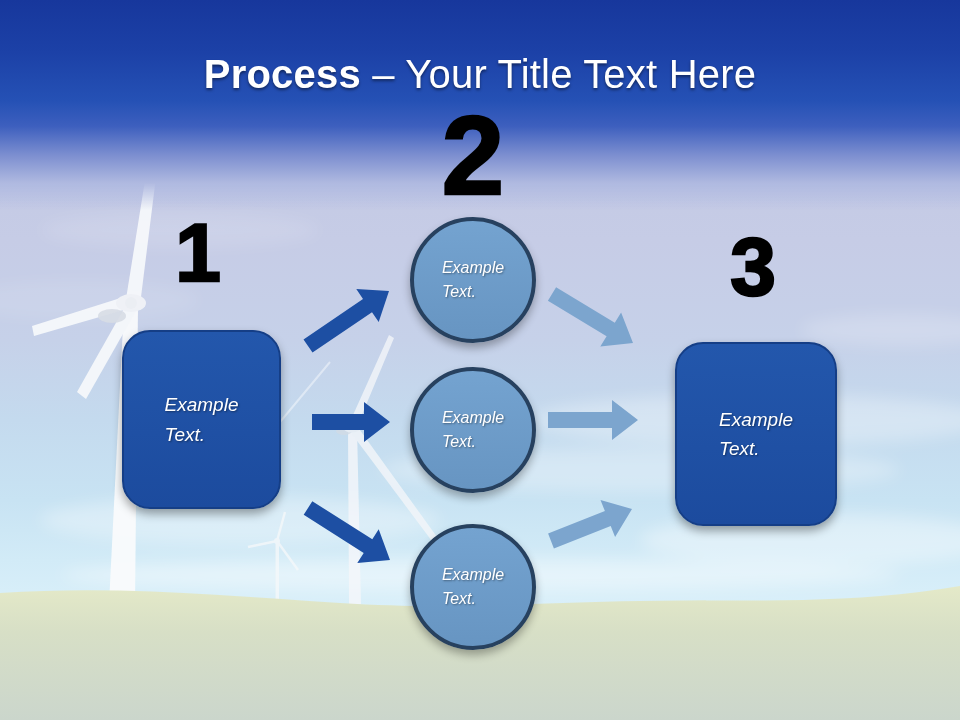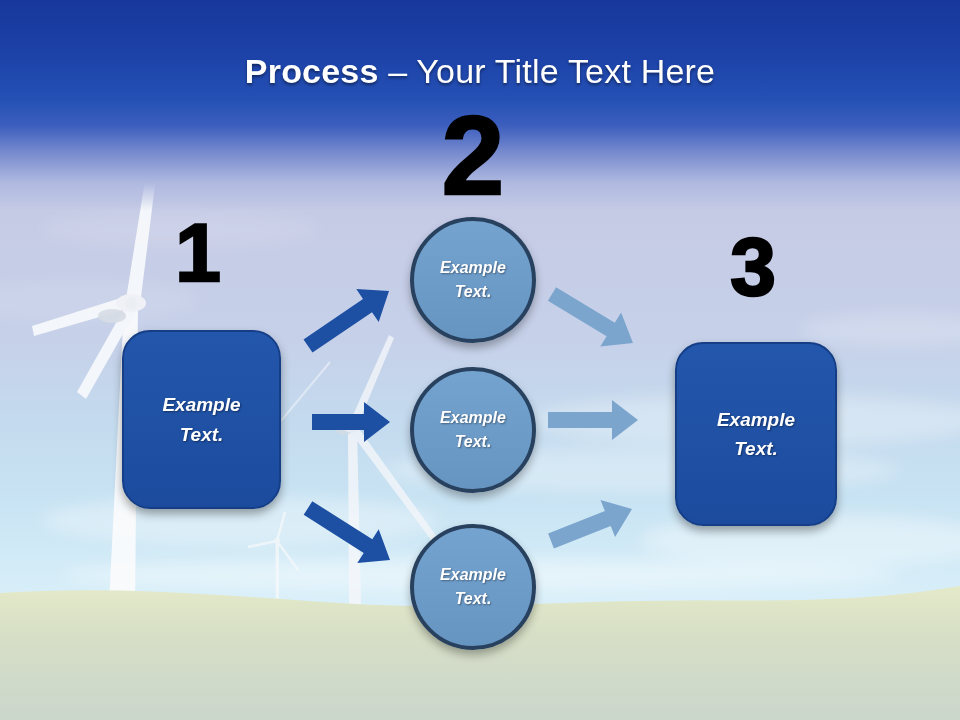--- a/index.html
+++ b/index.html
@@ -17,21 +17,21 @@
   .scene{position:absolute;inset:0;}
   .header-overlay{
     position:absolute;top:0;left:0;width:960px;height:210px;
     background:linear-gradient(180deg,
       #17379c 0%,#1c41a7 25%,#2551b5 48%,#3d5fbe 60%,
       #7d8fd0 74%,#afb9e0 87%,rgba(190,197,228,0) 100%);
   }
   
   .title{
     position:absolute;top:52px;left:0;width:960px;text-align:center;
-    color:#fff;font-size:34px;letter-spacing:.2px;
+    color:#fff;font-size:40px;letter-spacing:.2px;
     text-shadow:0 2px 3px rgba(0,0,0,.45);
     z-index:10;
   }
   .title .bold{font-weight:700;}
   
   .step-number{
     position:absolute;width:140px;text-align:center;color:#000;
     font-weight:700;line-height:1;z-index:8;
     -webkit-text-stroke:2.5px #000;
   }
@@ -56,22 +56,22 @@
     border:4px solid #27415f;box-sizing:border-box;
     box-shadow:0 5px 9px rgba(0,0,0,.3);
     display:flex;align-items:center;justify-content:center;
     z-index:6;
   }
   .circle-top{left:410px;top:217px;}
   .circle-mid{left:410px;top:367px;}
   .circle-bot{left:410px;top:524px;}
   
   .label{
-    white-space:pre-line;text-align:center;color:#fff;
-    font-style:italic;font-weight:700;
+    white-space:pre-line;color:#fff;
+    font-style:italic;font-weight:400;
     text-shadow:1px 1px 2px rgba(0,0,0,.4);
   }
   .box .label{font-size:19px;line-height:1.55;}
   .circle .label{font-size:16px;line-height:1.5;}
   
   .arrows{position:absolute;inset:0;z-index:5;pointer-events:none;}
   .arrow-dark{fill:#1d4fa3;}
   .arrow-light{fill:#7ca5ce;}
 </style>
 </head>

